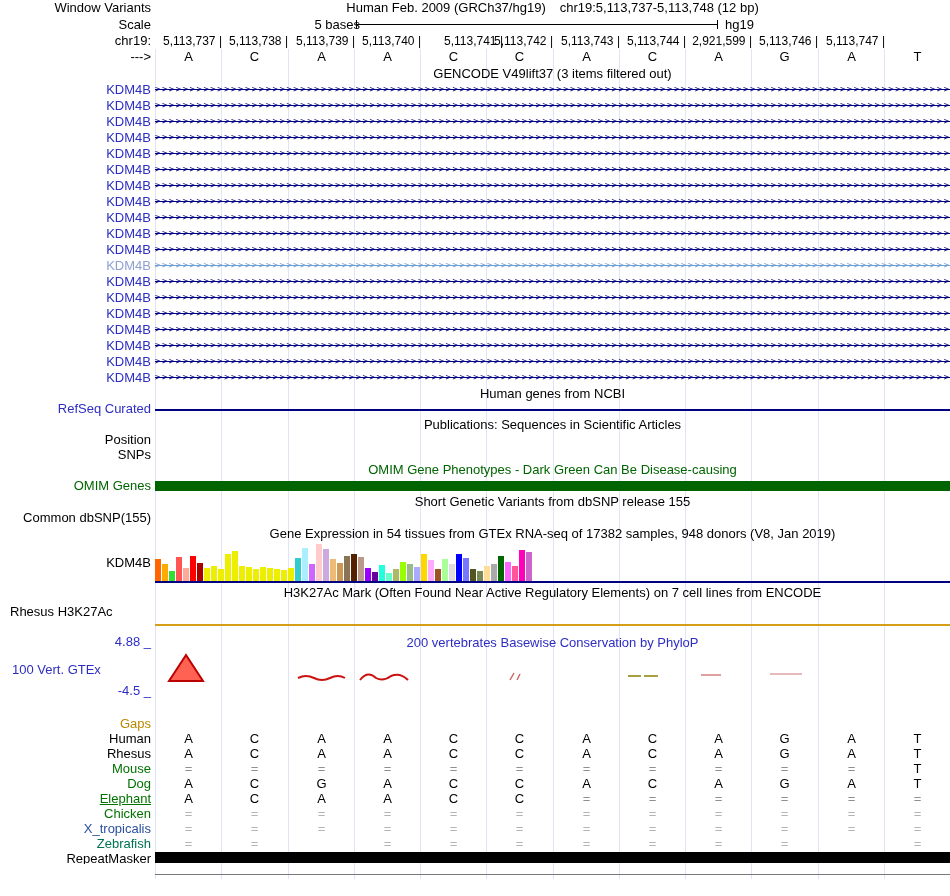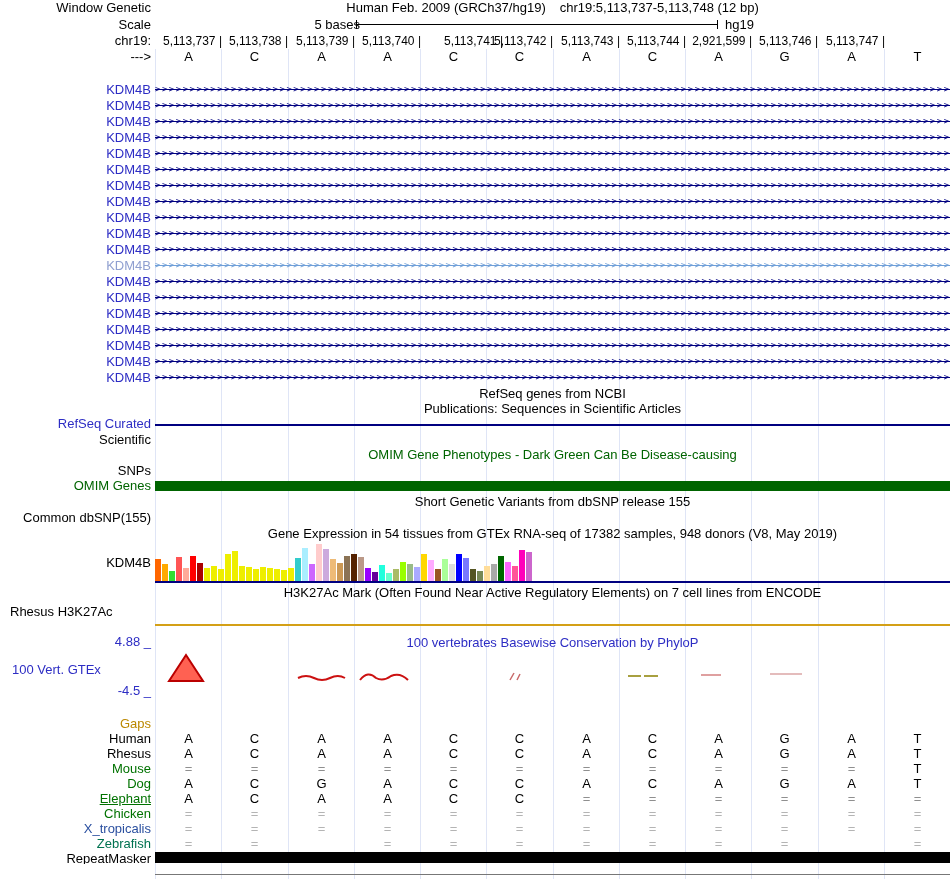--- a/index.html
+++ b/index.html
@@ -64,21 +64,21 @@
       <div class="gridline" style="left: 331px;"></div>
       <div class="gridline" style="left: 398px;"></div>
       <div class="gridline" style="left: 464px;"></div>
       <div class="gridline" style="left: 530px;"></div>
       <div class="gridline" style="left: 596px;"></div>
       <div class="gridline" style="left: 663px;"></div>
       <div class="gridline" style="left: 729px;"></div>
     </div>
 
   <div class="row h16">
-    <div class="llabel">Window Genetic</div>
+    <div class="llabel">Window Variants</div>
     <div class="tcontent">
       <div class="htitles">
         <span>Human Feb. 2009 (GRCh37/hg19)</span>
         <span>chr19:5,113,737-5,113,748 (12 bp)</span>
       </div>
     </div>
   </div>
 
   <div class="row h17">
     <div class="llabel">Scale</div>
@@ -119,20 +119,23 @@
         <div class="base-cell" style="left: 464px; width: 67px;">C</div>
         <div class="base-cell" style="left: 530px; width: 67px;">A</div>
         <div class="base-cell" style="left: 596px; width: 67px;">G</div>
         <div class="base-cell" style="left: 663px; width: 67px;">A</div>
         <div class="base-cell" style="left: 729px; width: 67px;">T</div>
       </div>
   </div>
 
   <div class="row h17">
     <div class="llabel"></div>
+    <div class="tcontent">
+      <span class="title-c">GENCODE V49lift37 (3 items filtered out)</span>
+    </div>
   </div>
 
   <div id="gencode-rows">
       <div class="row h16">
         <div class="llabel" style="color: rgb(45, 45, 196);">KDM4B</div>
         <div class="tcontent">
           <div class="arrows" style="color: rgb(0, 0, 128);">&gt;&gt;&gt;&gt;&gt;&gt;&gt;&gt;&gt;&gt;&gt;&gt;&gt;&gt;&gt;&gt;&gt;&gt;&gt;&gt;&gt;&gt;&gt;&gt;&gt;&gt;&gt;&gt;&gt;&gt;&gt;&gt;&gt;&gt;&gt;&gt;&gt;&gt;&gt;&gt;&gt;&gt;&gt;&gt;&gt;&gt;&gt;&gt;&gt;&gt;&gt;&gt;&gt;&gt;&gt;&gt;&gt;&gt;&gt;&gt;&gt;&gt;&gt;&gt;&gt;&gt;&gt;&gt;&gt;&gt;&gt;&gt;&gt;&gt;&gt;&gt;&gt;&gt;&gt;&gt;&gt;&gt;&gt;&gt;&gt;&gt;&gt;&gt;&gt;&gt;&gt;&gt;&gt;&gt;&gt;&gt;&gt;&gt;&gt;&gt;&gt;&gt;&gt;&gt;&gt;&gt;&gt;&gt;&gt;&gt;&gt;&gt;&gt;&gt;&gt;&gt;&gt;&gt;&gt;&gt;&gt;&gt;&gt;&gt;&gt;&gt;&gt;&gt;&gt;&gt;&gt;&gt;&gt;&gt;&gt;&gt;&gt;&gt;&gt;&gt;&gt;&gt;&gt;&gt;&gt;&gt;&gt;&gt;&gt;&gt;&gt;&gt;&gt;&gt;&gt;&gt;&gt;&gt;&gt;&gt;</div>
         </div>
       </div>
       <div class="row h16">
@@ -241,53 +244,53 @@
         <div class="llabel" style="color: rgb(45, 45, 196);">KDM4B</div>
         <div class="tcontent">
           <div class="arrows" style="color: rgb(0, 0, 128);">&gt;&gt;&gt;&gt;&gt;&gt;&gt;&gt;&gt;&gt;&gt;&gt;&gt;&gt;&gt;&gt;&gt;&gt;&gt;&gt;&gt;&gt;&gt;&gt;&gt;&gt;&gt;&gt;&gt;&gt;&gt;&gt;&gt;&gt;&gt;&gt;&gt;&gt;&gt;&gt;&gt;&gt;&gt;&gt;&gt;&gt;&gt;&gt;&gt;&gt;&gt;&gt;&gt;&gt;&gt;&gt;&gt;&gt;&gt;&gt;&gt;&gt;&gt;&gt;&gt;&gt;&gt;&gt;&gt;&gt;&gt;&gt;&gt;&gt;&gt;&gt;&gt;&gt;&gt;&gt;&gt;&gt;&gt;&gt;&gt;&gt;&gt;&gt;&gt;&gt;&gt;&gt;&gt;&gt;&gt;&gt;&gt;&gt;&gt;&gt;&gt;&gt;&gt;&gt;&gt;&gt;&gt;&gt;&gt;&gt;&gt;&gt;&gt;&gt;&gt;&gt;&gt;&gt;&gt;&gt;&gt;&gt;&gt;&gt;&gt;&gt;&gt;&gt;&gt;&gt;&gt;&gt;&gt;&gt;&gt;&gt;&gt;&gt;&gt;&gt;&gt;&gt;&gt;&gt;&gt;&gt;&gt;&gt;&gt;&gt;&gt;&gt;&gt;&gt;&gt;&gt;&gt;&gt;&gt;&gt;</div>
         </div>
       </div>
     </div>
 
   <div class="row h15">
     <div class="llabel"></div>
     <div class="tcontent">
-      <span class="title-c">RefSeq genes from NCBI</span>
+      <span class="title-c">Human genes from NCBI</span>
+    </div>
+  </div>
+
+  <div class="row h16">
+    <div class="llabel blue">RefSeq Curated</div>
+    <div class="tcontent">
+      <div class="track-line" id="refseq-line" style="background: rgb(0, 0, 128);"></div>
     </div>
   </div>
 
   <div class="row h15">
     <div class="llabel"></div>
     <div class="tcontent">
       <span class="title-c">Publications: Sequences in Scientific Articles</span>
     </div>
   </div>
 
-  <div class="row h16">
-    <div class="llabel blue">RefSeq Curated</div>
-    <div class="tcontent">
-      <div class="track-line" id="refseq-line" style="background: rgb(0, 0, 128);"></div>
-    </div>
-  </div>
-
-  <div class="row h15">
-    <div class="llabel">Scientific</div>
+  <div class="row h15">
+    <div class="llabel">Position</div>
     <div class="tcontent"></div>
-  </div>
-
-  <div class="row h16">
-    <div class="llabel"></div>
-    <div class="tcontent">
-      <span class="title-c green">OMIM Gene Phenotypes - Dark Green Can Be Disease-causing</span>
-    </div>
   </div>
 
   <div class="row h15">
     <div class="llabel">SNPs</div>
     <div class="tcontent"></div>
+  </div>
+
+  <div class="row h16">
+    <div class="llabel"></div>
+    <div class="tcontent">
+      <span class="title-c green">OMIM Gene Phenotypes - Dark Green Can Be Disease-causing</span>
+    </div>
   </div>
 
   <div class="row h16">
     <div class="llabel green">OMIM Genes</div>
     <div class="tcontent">
       <div id="omim-bar" style="background: rgb(0, 100, 0);"></div>
     </div>
   </div>
 
   <div class="row h15">
@@ -298,21 +301,21 @@
   </div>
 
   <div class="row h17">
     <div class="llabel">Common dbSNP(155)</div>
     <div class="tcontent"></div>
   </div>
 
   <div class="row h15">
     <div class="llabel"></div>
     <div class="tcontent">
-      <span class="title-c">Gene Expression in 54 tissues from GTEx RNA-seq of 17382 samples, 948 donors (V8, May 2019)</span>
+      <span class="title-c">Gene Expression in 54 tissues from GTEx RNA-seq of 17382 samples, 948 donors (V8, Jan 2019)</span>
     </div>
   </div>
 
   <div class="row gtex-row">
     <div class="llabel gtex-label">KDM4B</div>
     <div class="tcontent">
       <div id="gtex-bars">
           <div class="gtex-bar" style="left: 0px; height: 22px; background: rgb(255, 102, 0);"></div>
           <div class="gtex-bar" style="left: 7px; height: 17px; background: rgb(255, 170, 0);"></div>
           <div class="gtex-bar" style="left: 14px; height: 10px; background: rgb(51, 221, 51);"></div>
@@ -386,21 +389,21 @@
     </div>
   </div>
 
   <div class="row phylop-row">
     <div class="llabel phylop-labels">
       <span class="pl-max blue">4.88 _</span>
       <span class="pl-name blue">100 Vert. GTEx</span>
       <span class="pl-min blue">-4.5 _</span>
     </div>
     <div class="tcontent">
-      <span class="phylop-title blue">100 vertebrates Basewise Conservation by PhyloP</span>
+      <span class="phylop-title blue">200 vertebrates Basewise Conservation by PhyloP</span>
       <svg id="phylop-svg" width="795" height="53">
         <path d="M14,35 L31,9 L48,35 Z" fill="#ff6152" stroke="#bb0000" stroke-width="2"></path>
         <path d="M143,32 Q151,28 159,32 T175,32 T190,32" fill="none" stroke="#cc1111" stroke-width="2"></path>
         <path d="M205,34 Q213,24 221,32 Q228,36 236,30 Q245,26 253,34" fill="none" stroke="#cc1111" stroke-width="2"></path>
         <path d="M355,34 l4,-7 M362,34 l3,-6" fill="none" stroke="#c86a6a" stroke-width="1.5"></path>
         <path d="M473,30 h13 M489,30 h14" fill="none" stroke="#a8a040" stroke-width="2"></path>
         <path d="M546,29 h20" fill="none" stroke="#dfa0a0" stroke-width="2"></path>
         <path d="M615,28 h32" fill="none" stroke="#e4bcbc" stroke-width="2"></path>
       </svg>
     </div>

